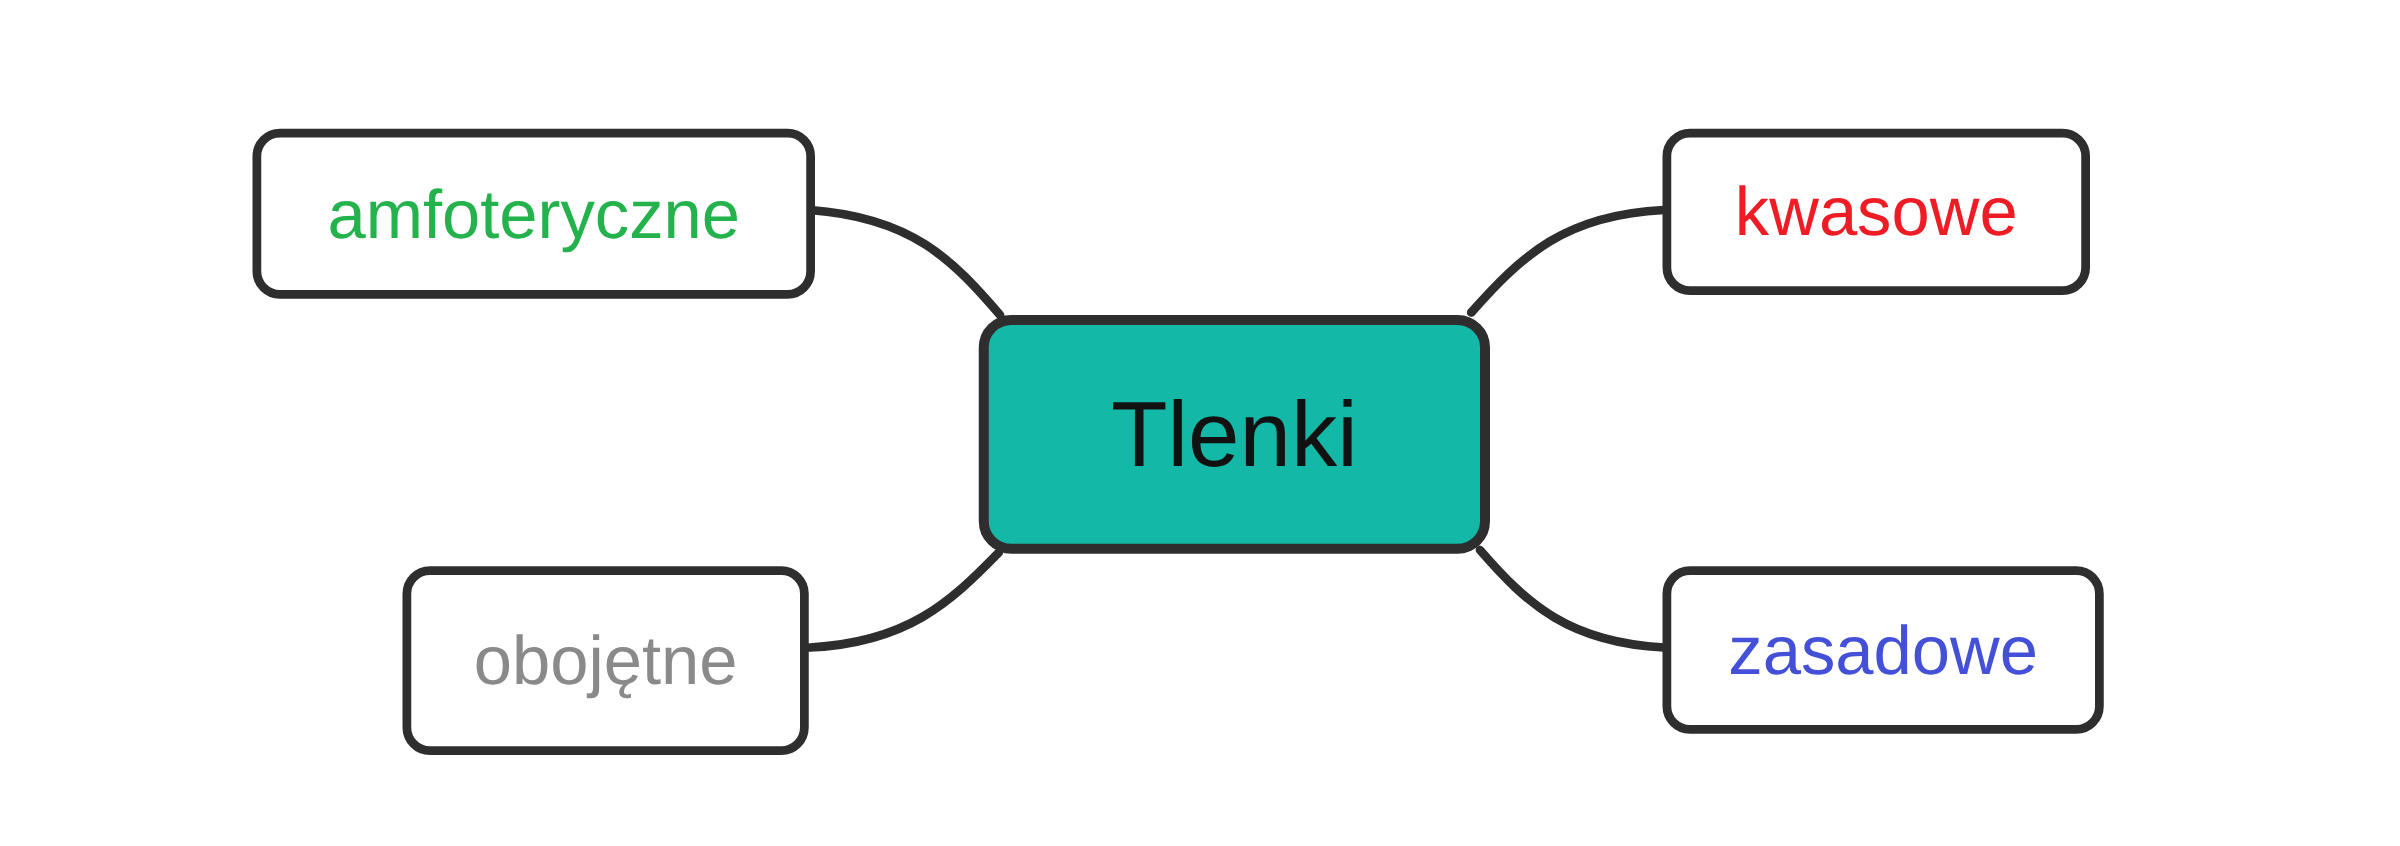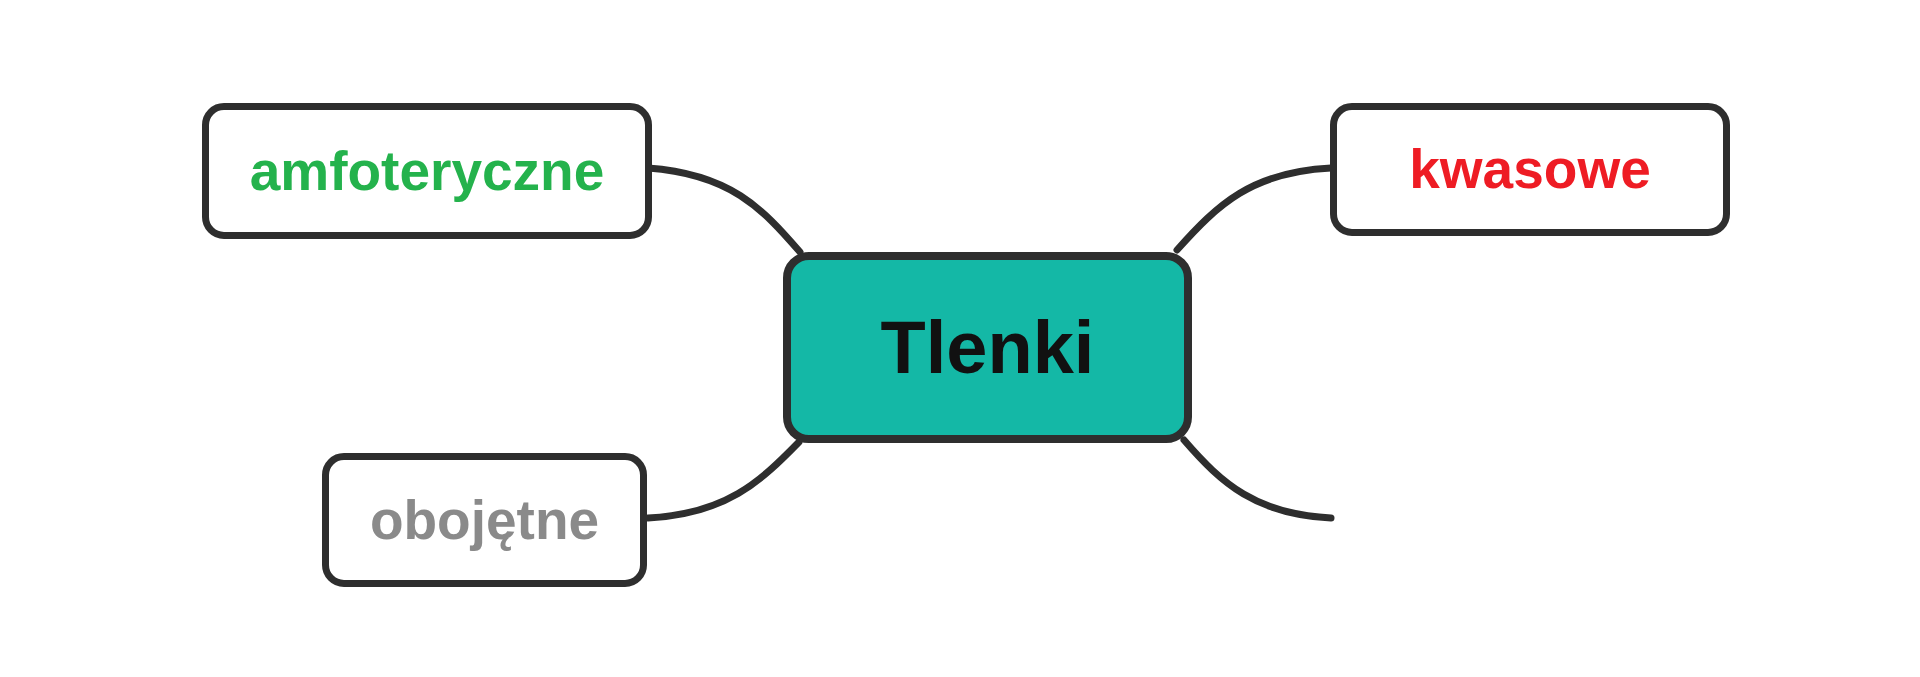--- a/index.html
+++ b/index.html
@@ -31,40 +31,40 @@
   .node {
     position: absolute;
     display: flex;
     align-items: center;
     justify-content: center;
     box-sizing: border-box;
     background: #ffffff;
     border: 7px solid #2e2e2e;
     border-radius: 22px;
     line-height: 1;
-    font-weight: 700;
+    font-weight: 400;
     text-align: left;
   }
   .node.child {
     font-size: 55px;
   }
   .node.center {
     left: 783px;
     top: 252px;
     width: 409px;
     height: 191px;
     background: #14b8a6;
     border-width: 8px;
     border-radius: 26px;
     font-size: 74px;
     color: #111111;
   }
   .node.tl { left: 202px;  top: 103px; width: 450px; height: 136px; }
-  .node.tr { left: 1330px; top: 103px; width: 400px; height: 133px; }
-  .node.bl { left: 322px;  top: 453px; width: 325px; height: 134px; }
+  .node.tr { left: 1330px; top: 103px; width: 342px; height: 133px; }
+  .node.bl { left: 322px;  top: 453px; width: 325px; height: 151px; }
   .node.br { left: 1330px; top: 453px; width: 353px; height: 134px; }
 </style>
 </head>
 <body>
 
 <div class="stage">
 
   <svg class="links" viewBox="0 0 1920 677" xmlns="http://www.w3.org/2000/svg">
     <path d="M 648,168 C 730,174 762,208 800,252"></path>
     <path d="M 1331,168 C 1252,172 1218,204 1177,250"></path>
@@ -81,14 +81,17 @@
   </div>
 
   <div class="node child tr">
     <span style="color: rgb(238, 28, 36);">kwasowe</span>
   </div>
 
   <div class="node child bl">
     <span style="color: rgb(138, 138, 138);">obojętne</span>
   </div>
 
+  <div class="node child br">
+    <span style="color: rgb(68, 80, 216);">zasadowe</span>
+  </div>
 
 </div>
 
 </body></html>

